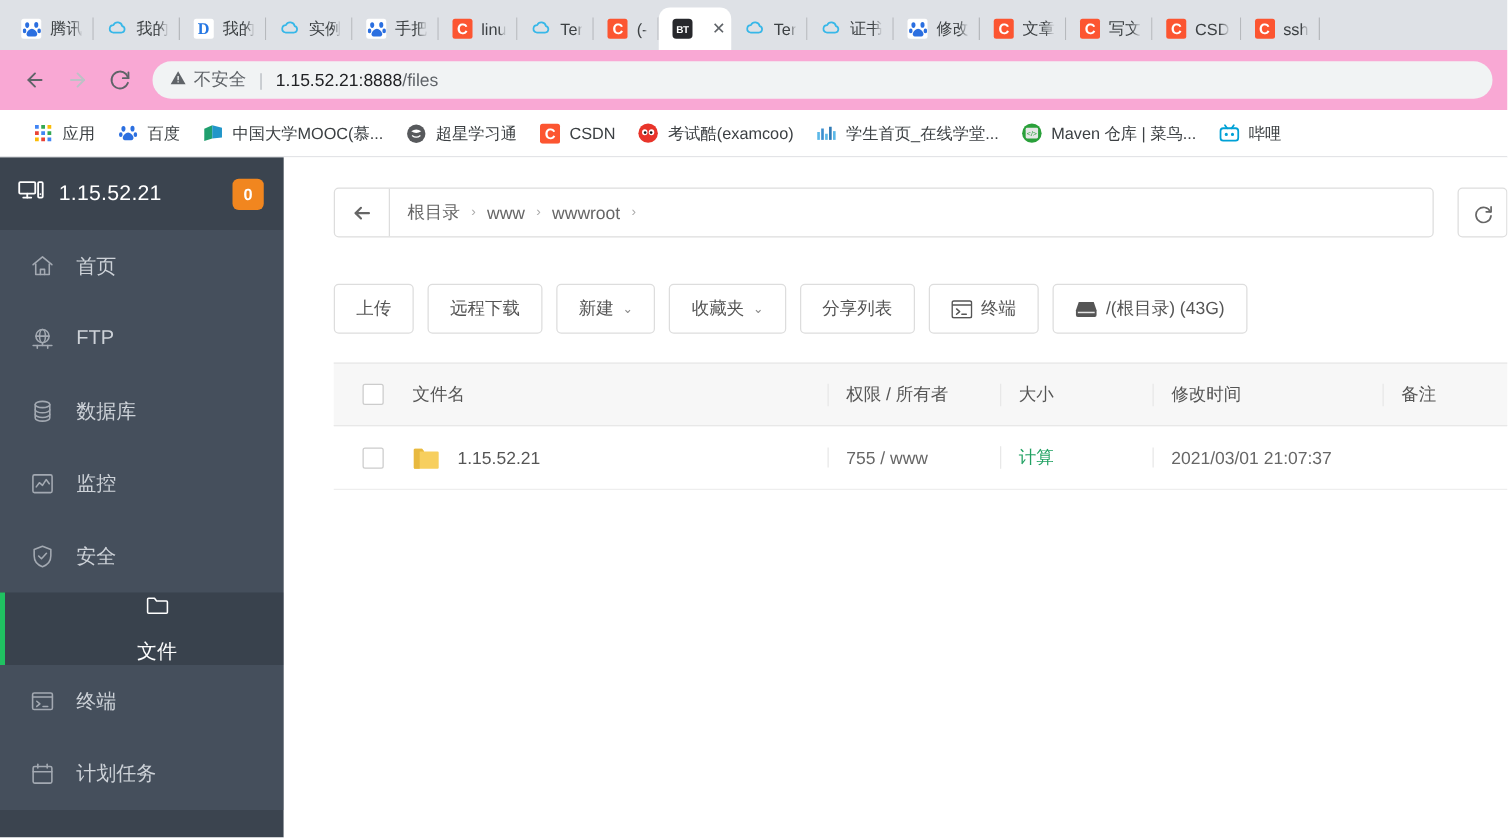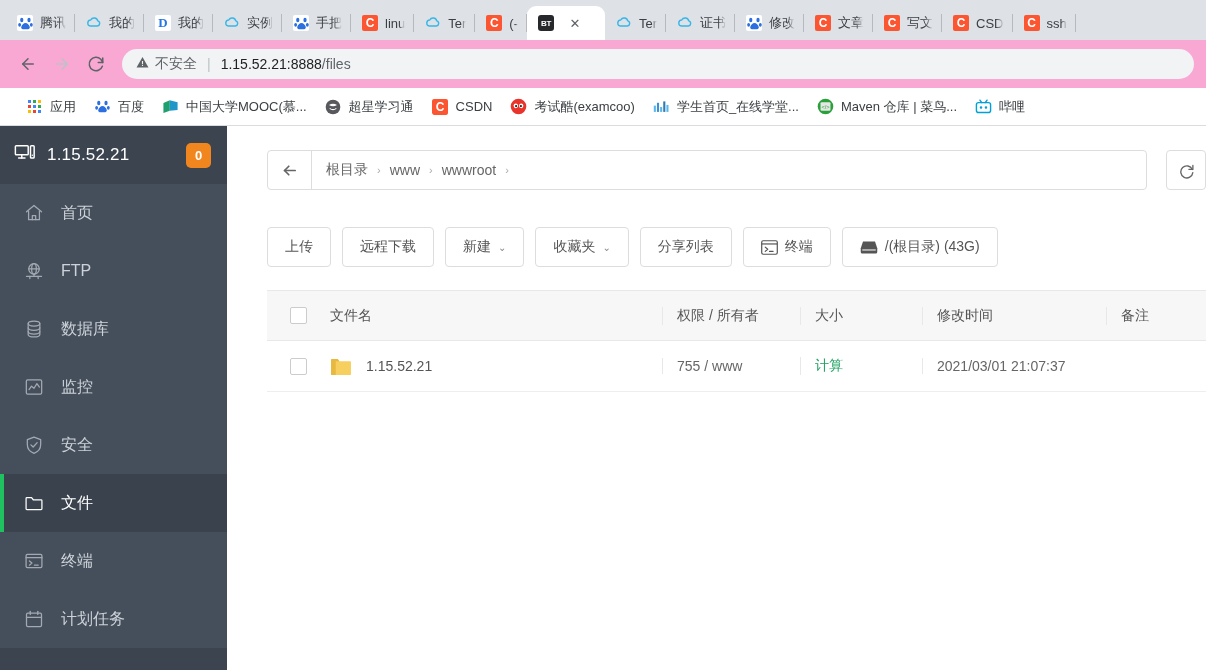--- a/index.html
+++ b/index.html
@@ -33,21 +33,21 @@
     overflow: hidden; text-overflow: clip;
     -webkit-mask-image: linear-gradient(to right, #000 70%, transparent 100%);
     mask-image: linear-gradient(to right, #000 70%, transparent 100%);
   }
   .tab:not(.active)::after {
     content: ""; position: absolute; right: 0; top: 8px;
     height: 18px; width: 1px; background: #b6b9bd;
   }
   .tab.active {
     background: #ffffff; border-radius: 9px 9px 0 0;
-    max-width: none; padding-right: 20px; z-index: 3;
+    max-width: none; padding-right: 0; z-index: 3;
   }
   .tab.active::after { display: none; }
   .favicon {
     width: 16px; height: 16px; flex: 0 0 16px;
     border-radius: 2px; display: flex;
     align-items: center; justify-content: center;
     font-size: 9px; font-weight: bold; color: #fff;
     overflow: hidden;
   }
   .fv-baidu { background: #fff; }
@@ -129,21 +129,21 @@
   .sn-list { background: #454f5c; }
   .sn-item {
     height: 58px; display: flex; align-items: center;
     padding-left: 20px; gap: 17px;
     font-size: 16px; color: #cdd2d8;
     border-left: 4px solid transparent; box-sizing: border-box;
   }
   .sn-item .ico { width: 20px; height: 20px; flex: 0 0 20px; opacity: .75;
                   display: flex; align-items: center; justify-content: center; }
   .sn-item.active {
-    background: #39424d; border-left-color: #20c161; color: #ffffff;
+    background: #39424d; border-left-color: #20c161; color: #ffffff; flex-direction: column;
   }
   .sn-item.active .ico { opacity: 1; }
 
   
   .main { flex: 1 1 auto; background: #fff; padding: 24px 0 0 40px; min-width: 0; }
 
   .crumbbar {
     display: flex; align-items: stretch; height: 40px;
     border: 1px solid #ddd; border-radius: 4px; margin-right: 0; width: 100%;
     max-width: 882px;

